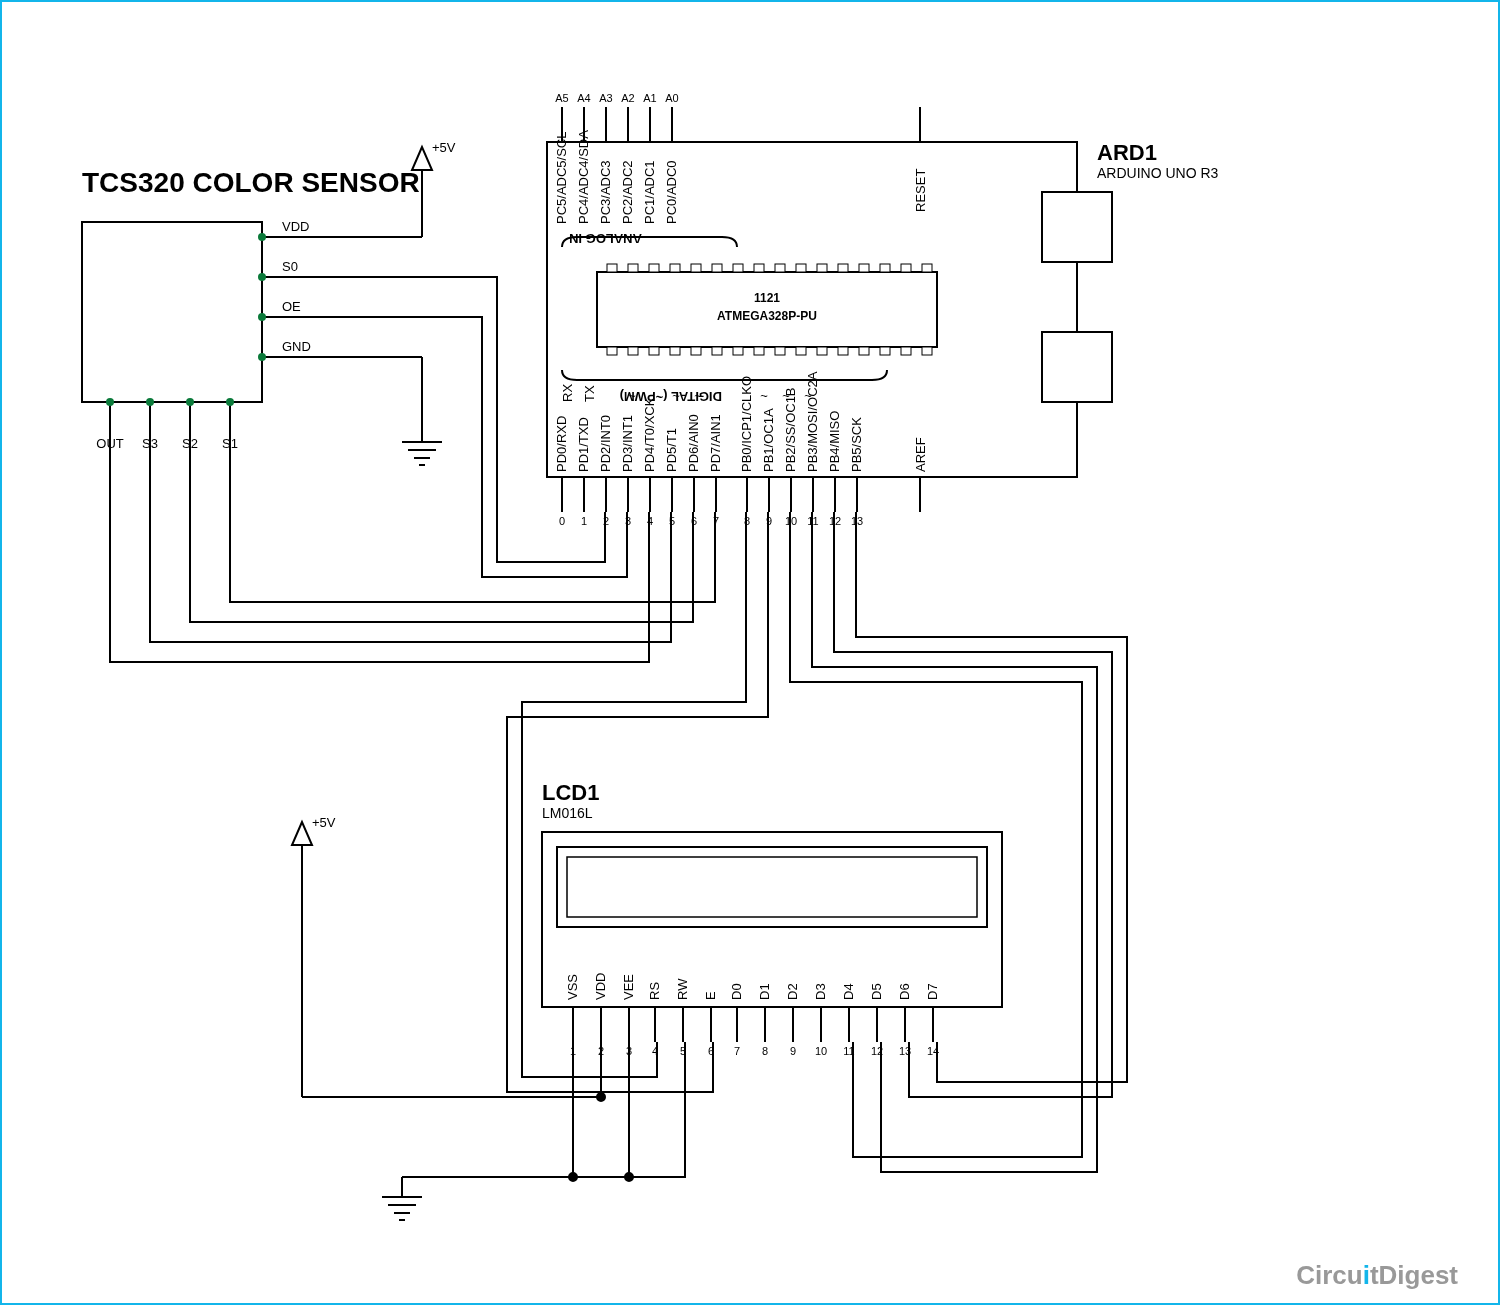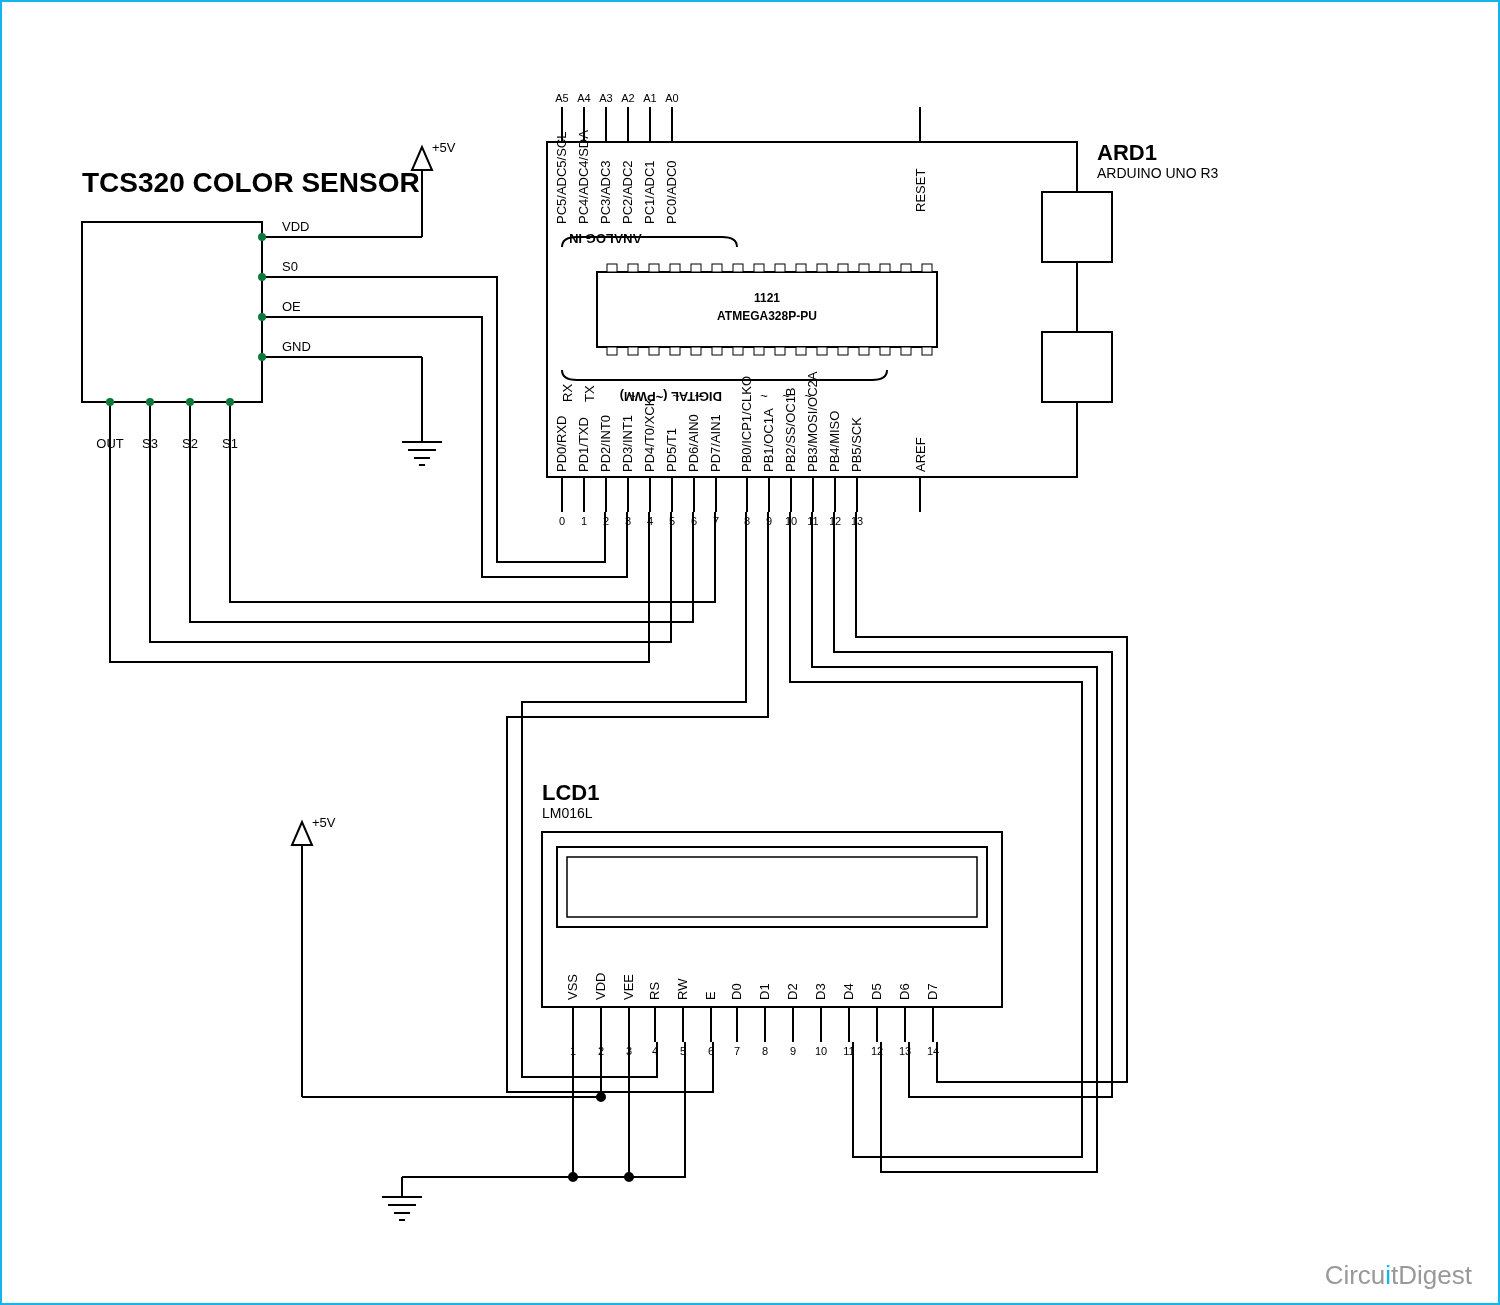--- a/index.html
+++ b/index.html
@@ -5,21 +5,21 @@
   body{margin:0;background:#fff;font-family:Arial,Helvetica,sans-serif;color:#000;}
   .frame{box-sizing:border-box;width:1500px;height:1305px;border:2px solid #13b5ea;position:relative;margin:0 auto;}
   svg{display:block;}
   .title{font-size:28px;font-weight:700;}
   .refdes{font-size:22px;font-weight:600;}
   .parttype{font-size:14px;}
   .pintext{font-size:13px;font-weight:500;}
   .pinnum{font-size:11px;}
   .chiptext{font-size:12px;font-weight:600;}
   .sectext{font-size:13px;font-weight:700;}
-  .logo{position:absolute;right:26px;bottom:12px;font-size:26px;font-weight:400;color:#999;}
+  .logo{position:absolute;right:40px;bottom:12px;font-size:26px;font-weight:700;color:#999;}
 </style>
 </head>
 <body>
 
 <div class="frame">
 <svg width="1500" height="1305" viewBox="0 0 1500 1305">
 
   <text x="80" y="190" class="title">TCS320 COLOR SENSOR</text>
 
   <g>

